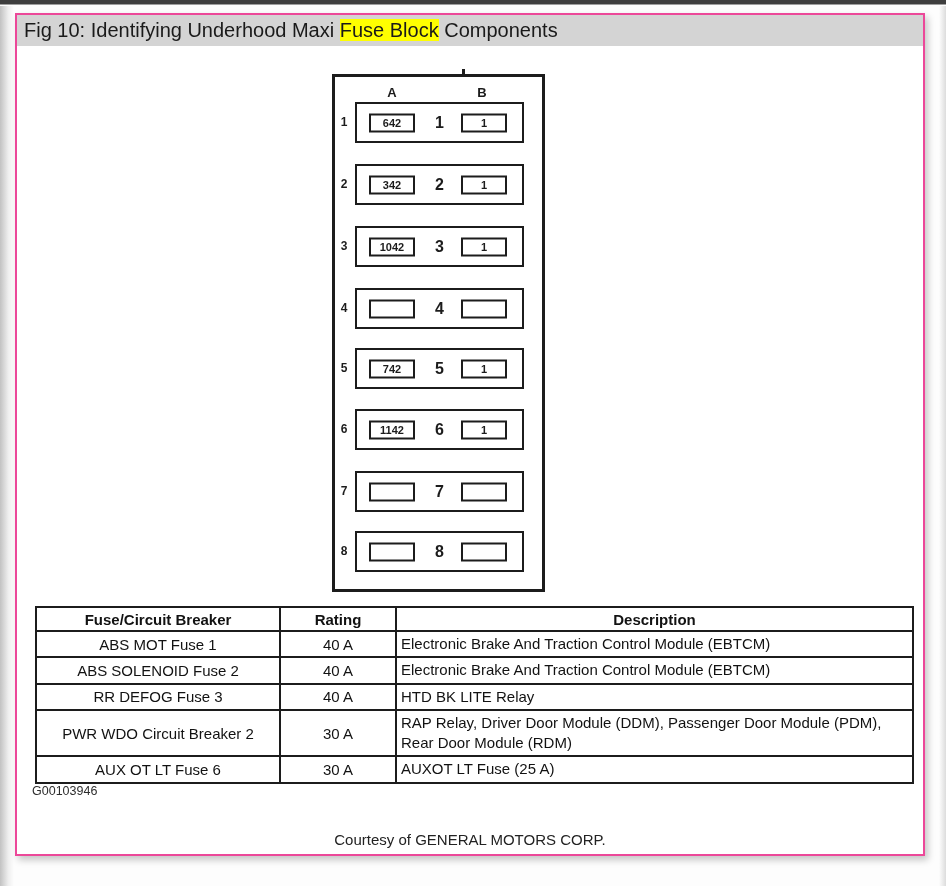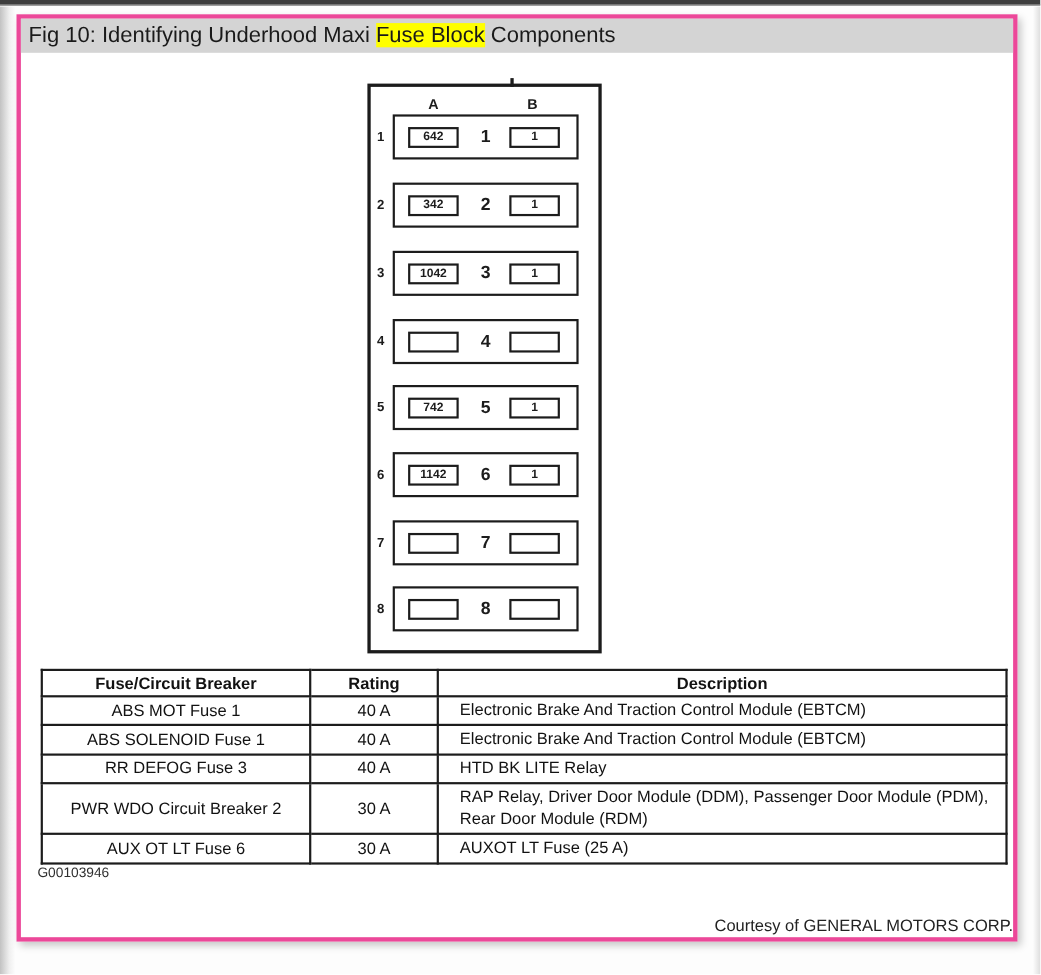--- a/index.html
+++ b/index.html
@@ -10,21 +10,21 @@
   }
   .top-strip { position:absolute; left:0; top:0; width:946px; height:5px;
     background:#3e3e3e; border-bottom:1px solid #9e9e9e; }
   .left-edge { position:absolute; left:0; top:6px; width:14px; height:880px;
     background:linear-gradient(to right,#c2c2c2,#efefef 60%,#fdfdfd); }
   .right-edge { position:absolute; right:0; top:6px; width:7px; height:880px;
     background:linear-gradient(to left,#dcdcdc,rgba(255,255,255,0)); }
 
   .frame {
     position:absolute; left:15px; top:13px; width:910px; height:843px;
-    border:4px solid #ec4899; background:#ffffff;
+    border:2px solid #ec4899; background:#ffffff;
     box-shadow:3px 4px 7px rgba(0,0,0,0.22);
   }
   .titlebar {
     position:absolute; left:0; top:0; width:100%; height:31px;
     background:#d4d4d4; color:#1a1a1a; font-size:20px; line-height:31px;
     padding-left:7px; white-space:nowrap;
   }
   .titlebar mark { background:#ffff00; color:#1a1a1a; }
 
   
@@ -49,25 +49,25 @@
   .slot.a { left:12px; } .slot.b { right:15px; }
 
   
   .ftable {
     position:absolute; left:18px; top:591px; width:879px;
     border-collapse:collapse; color:#121212; font-size:15px;
   }
   .ftable th, .ftable td { border:2px solid #1c1c1c; }
   .ftable th { font-weight:bold; text-align:center; height:24px; }
   .ftable td { height:23px; text-align:center; padding:1px 5px; }
-  .ftable td.desc { text-align:left; padding:2px 4px 2px 19px; line-height:1.35; }
+  .ftable td.desc { text-align:left; padding:2px 4px 2px 4px; line-height:1.35; }
   .col-fuse { width:244px; } .col-rating { width:116px;margin-top:44px; }
 
   .figure-id { position:absolute; left:15px; top:769px; font-size:12.5px; color:#2e2e2e;text-align:center; }
-  .courtesy { position:absolute; left:0; top:816px; width:100%; text-align:right;
+  .courtesy { position:absolute; left:0; top:816px; width:100%; text-align:center;
     font-size:15px; color:#222222; }
 </style>
 </head>
 <body>
 
 <div class="page">
   <div class="top-strip"></div>
   <div class="left-edge"></div>
   <div class="right-edge"></div>
 
@@ -156,21 +156,21 @@
           <th>Description</th>
         </tr>
       </thead>
       <tbody>
         <tr>
           <td>ABS MOT Fuse 1</td>
           <td>40 A</td>
           <td class="desc">Electronic Brake And Traction Control Module (EBTCM)</td>
         </tr>
         <tr>
-          <td>ABS SOLENOID Fuse 1</td>
+          <td>ABS SOLENOID Fuse 2</td>
           <td>40 A</td>
           <td class="desc">Electronic Brake And Traction Control Module (EBTCM)</td>
         </tr>
         <tr>
           <td>RR DEFOG Fuse 3</td>
           <td>40 A</td>
           <td class="desc">HTD BK LITE Relay</td>
         </tr>
         <tr>
           <td>PWR WDO Circuit Breaker 2</td>

